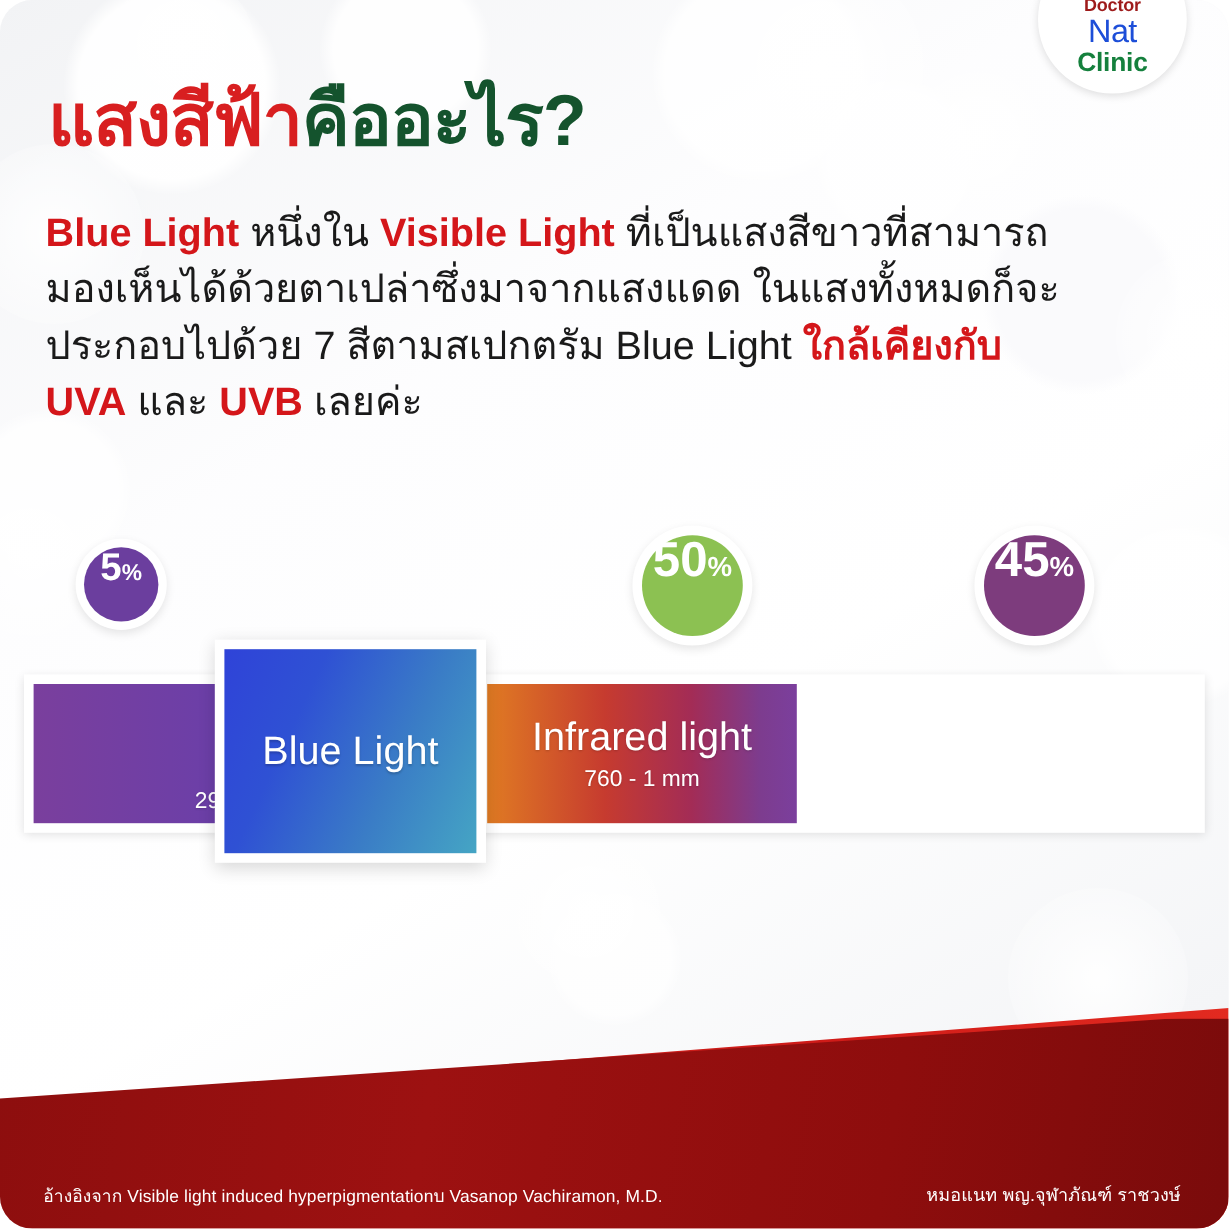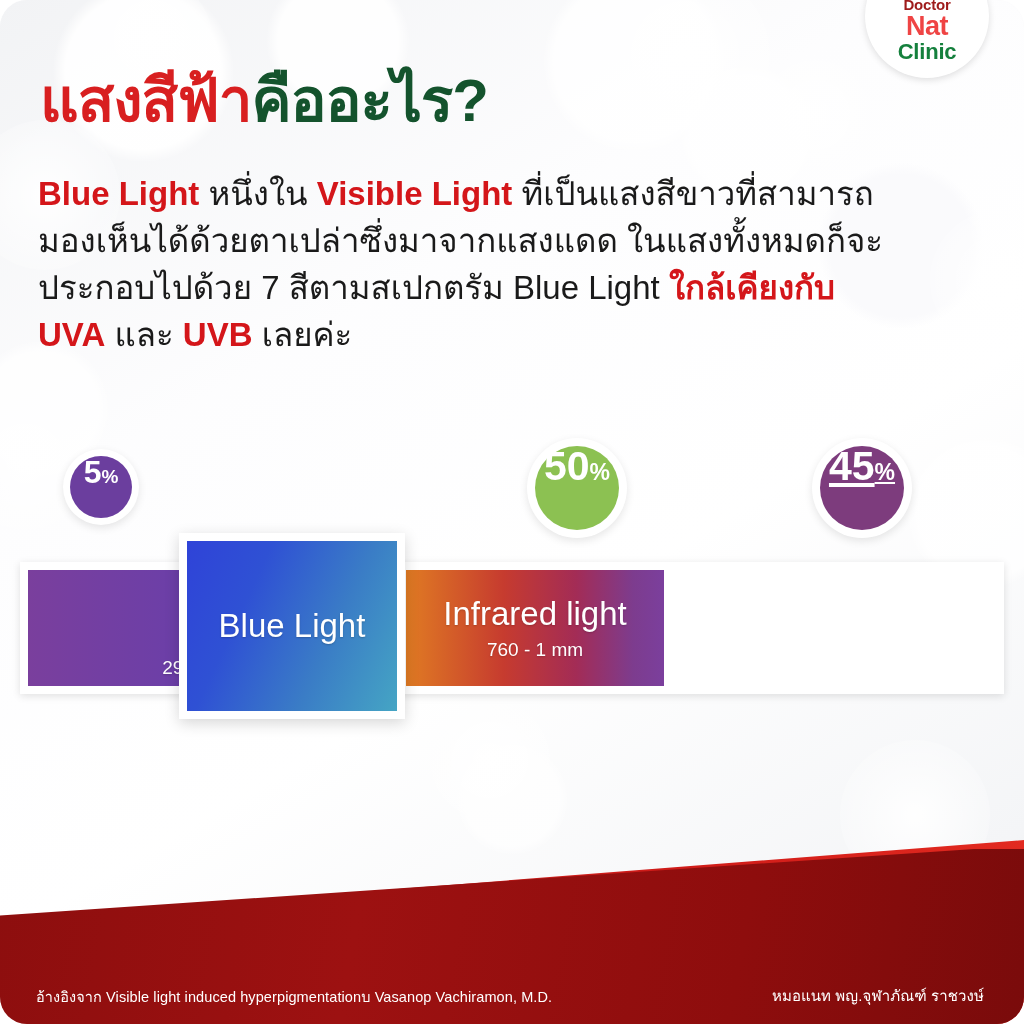--- a/index.html
+++ b/index.html
@@ -60,22 +60,22 @@
   }
   .logo-l1 {
     font-size: 15px;
     font-weight: bold;
     color: #9e1b1b;
     line-height: 1.05;
     letter-spacing: -0.2px;
   }
   .logo-l2 {
     font-size: 27px;
-    font-weight: bold;
-    color: #ef4444;
+    font-weight: normal;
+    color: #1d4ed8;
     line-height: 1.0;
     letter-spacing: -0.5px;
   }
   .logo-l3 {
     font-size: 22px;
     font-weight: bold;
     color: #15803d;
     line-height: 1.1;
     letter-spacing: -0.2px;
   }
@@ -278,21 +278,21 @@
   </div>
 
   <div class="bubble" style="left:527px;top:438px;width:100px;height:100px;">
     <div class="disc" style="width:84px;height:84px;background:#8cc152;">
       <span class="num" style="font-size:41px;">50</span>
         <span class="pct" style="font-size:23px;">%</span>
     </div>
   </div>
 
   <div class="bubble" style="left:812px;top:438px;width:100px;height:100px;">
-    <div class="disc" style="width:84px;height:84px;background:#7d3c7d;text-decoration:underline;">
+    <div class="disc" style="width:84px;height:84px;background:#7d3c7d;">
       <span class="num" style="font-size:41px;">45</span>
         <span class="pct" style="font-size:23px;">%</span>
     </div>
   </div>
 
   <div class="spectrum-frame">
     <div class="seg seg-uv">
       <div class="seg-title">
         <span>UVB</span><br>
         <span>UVA</span>

